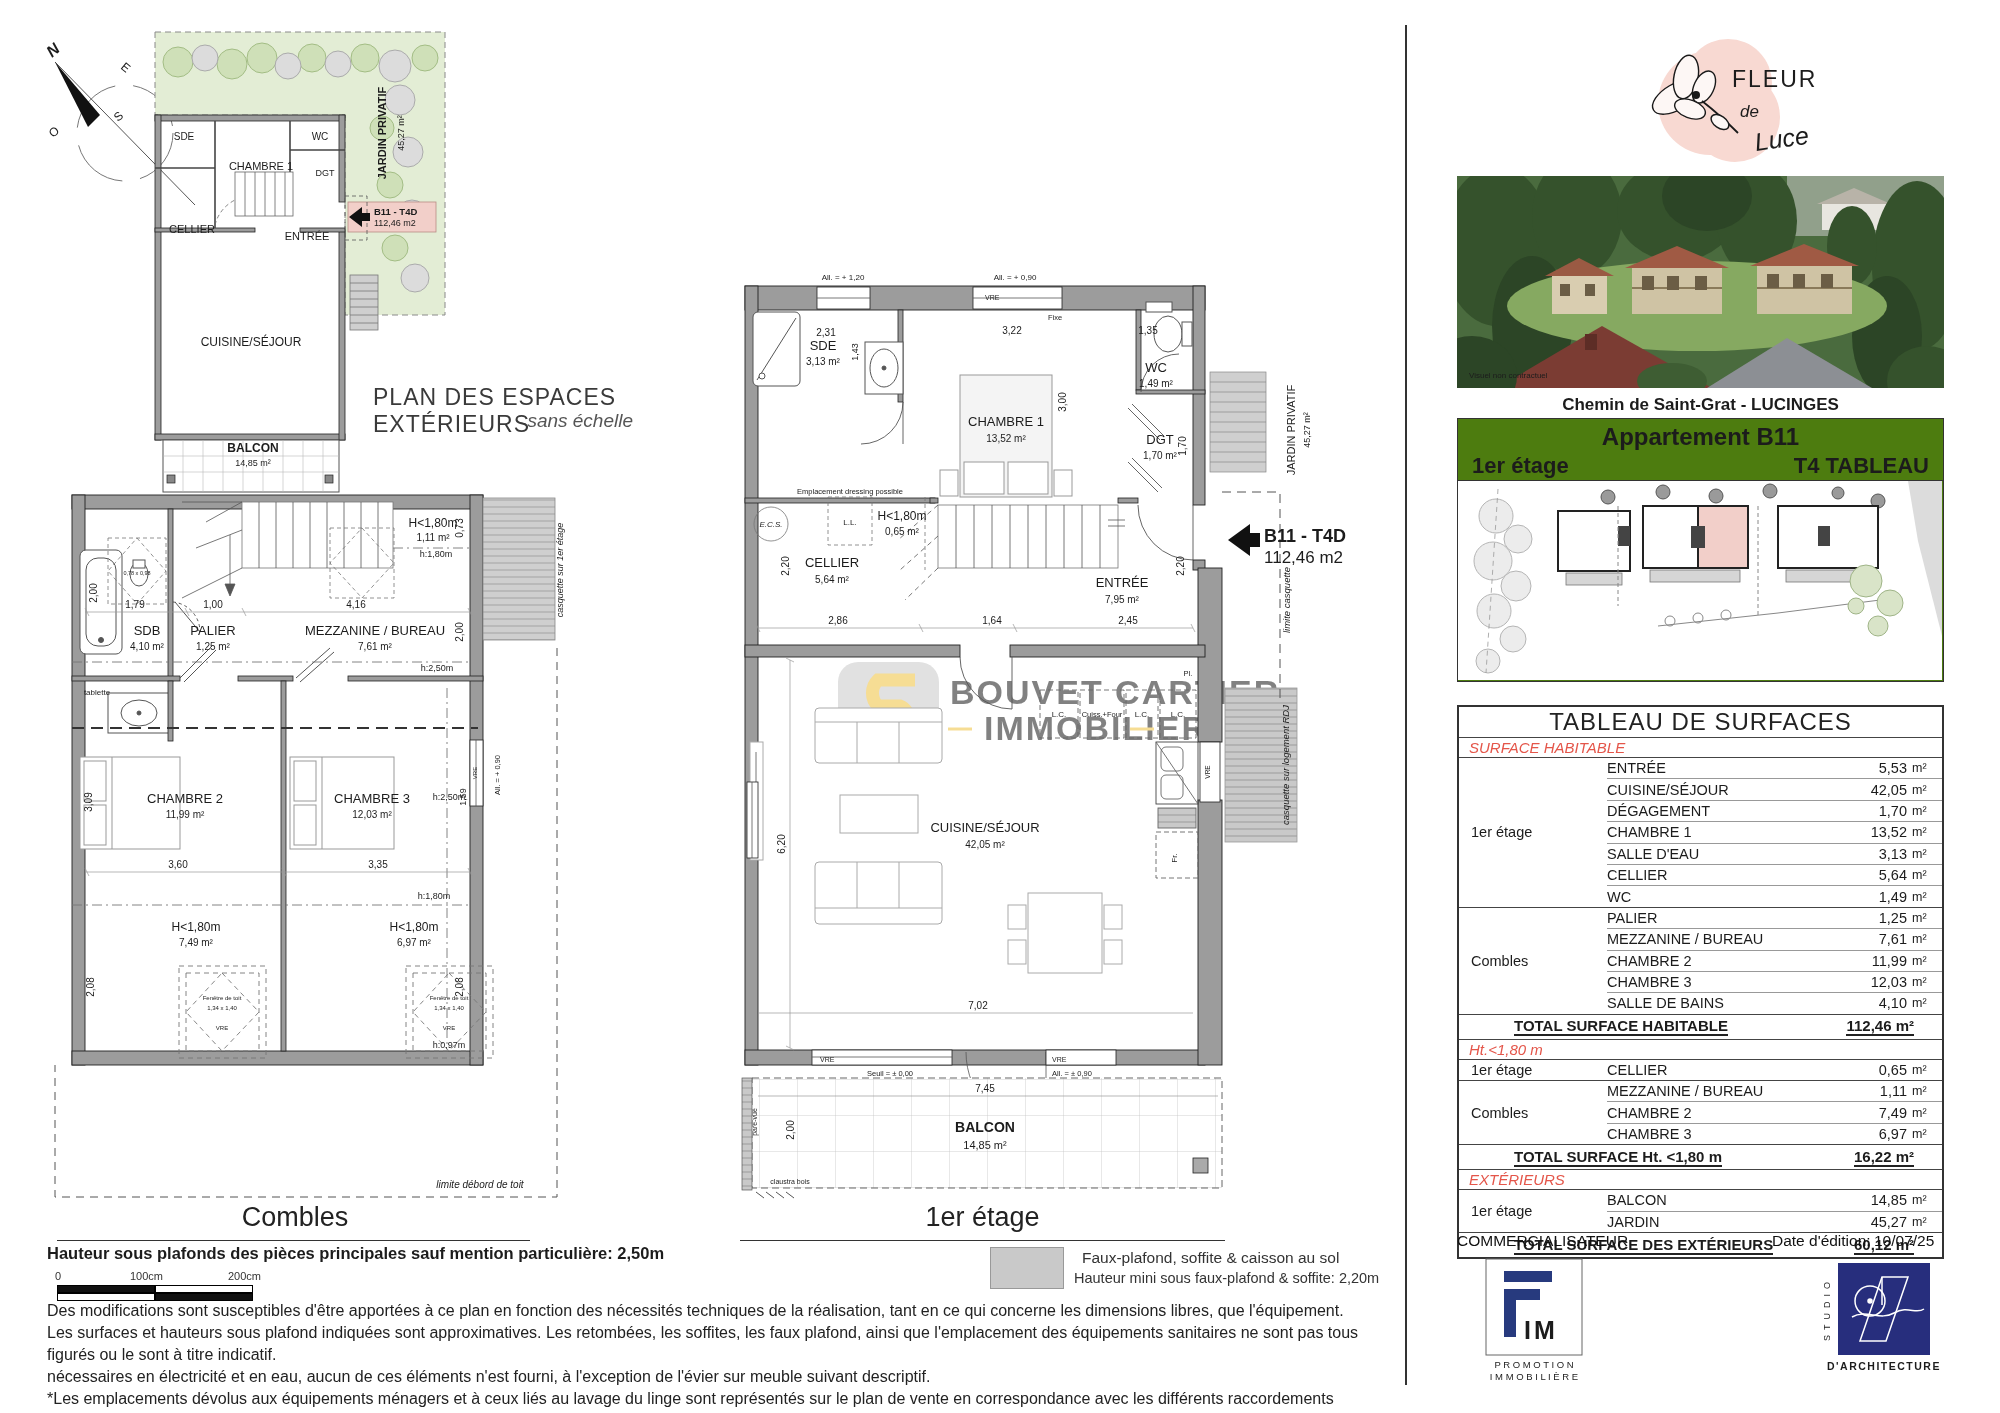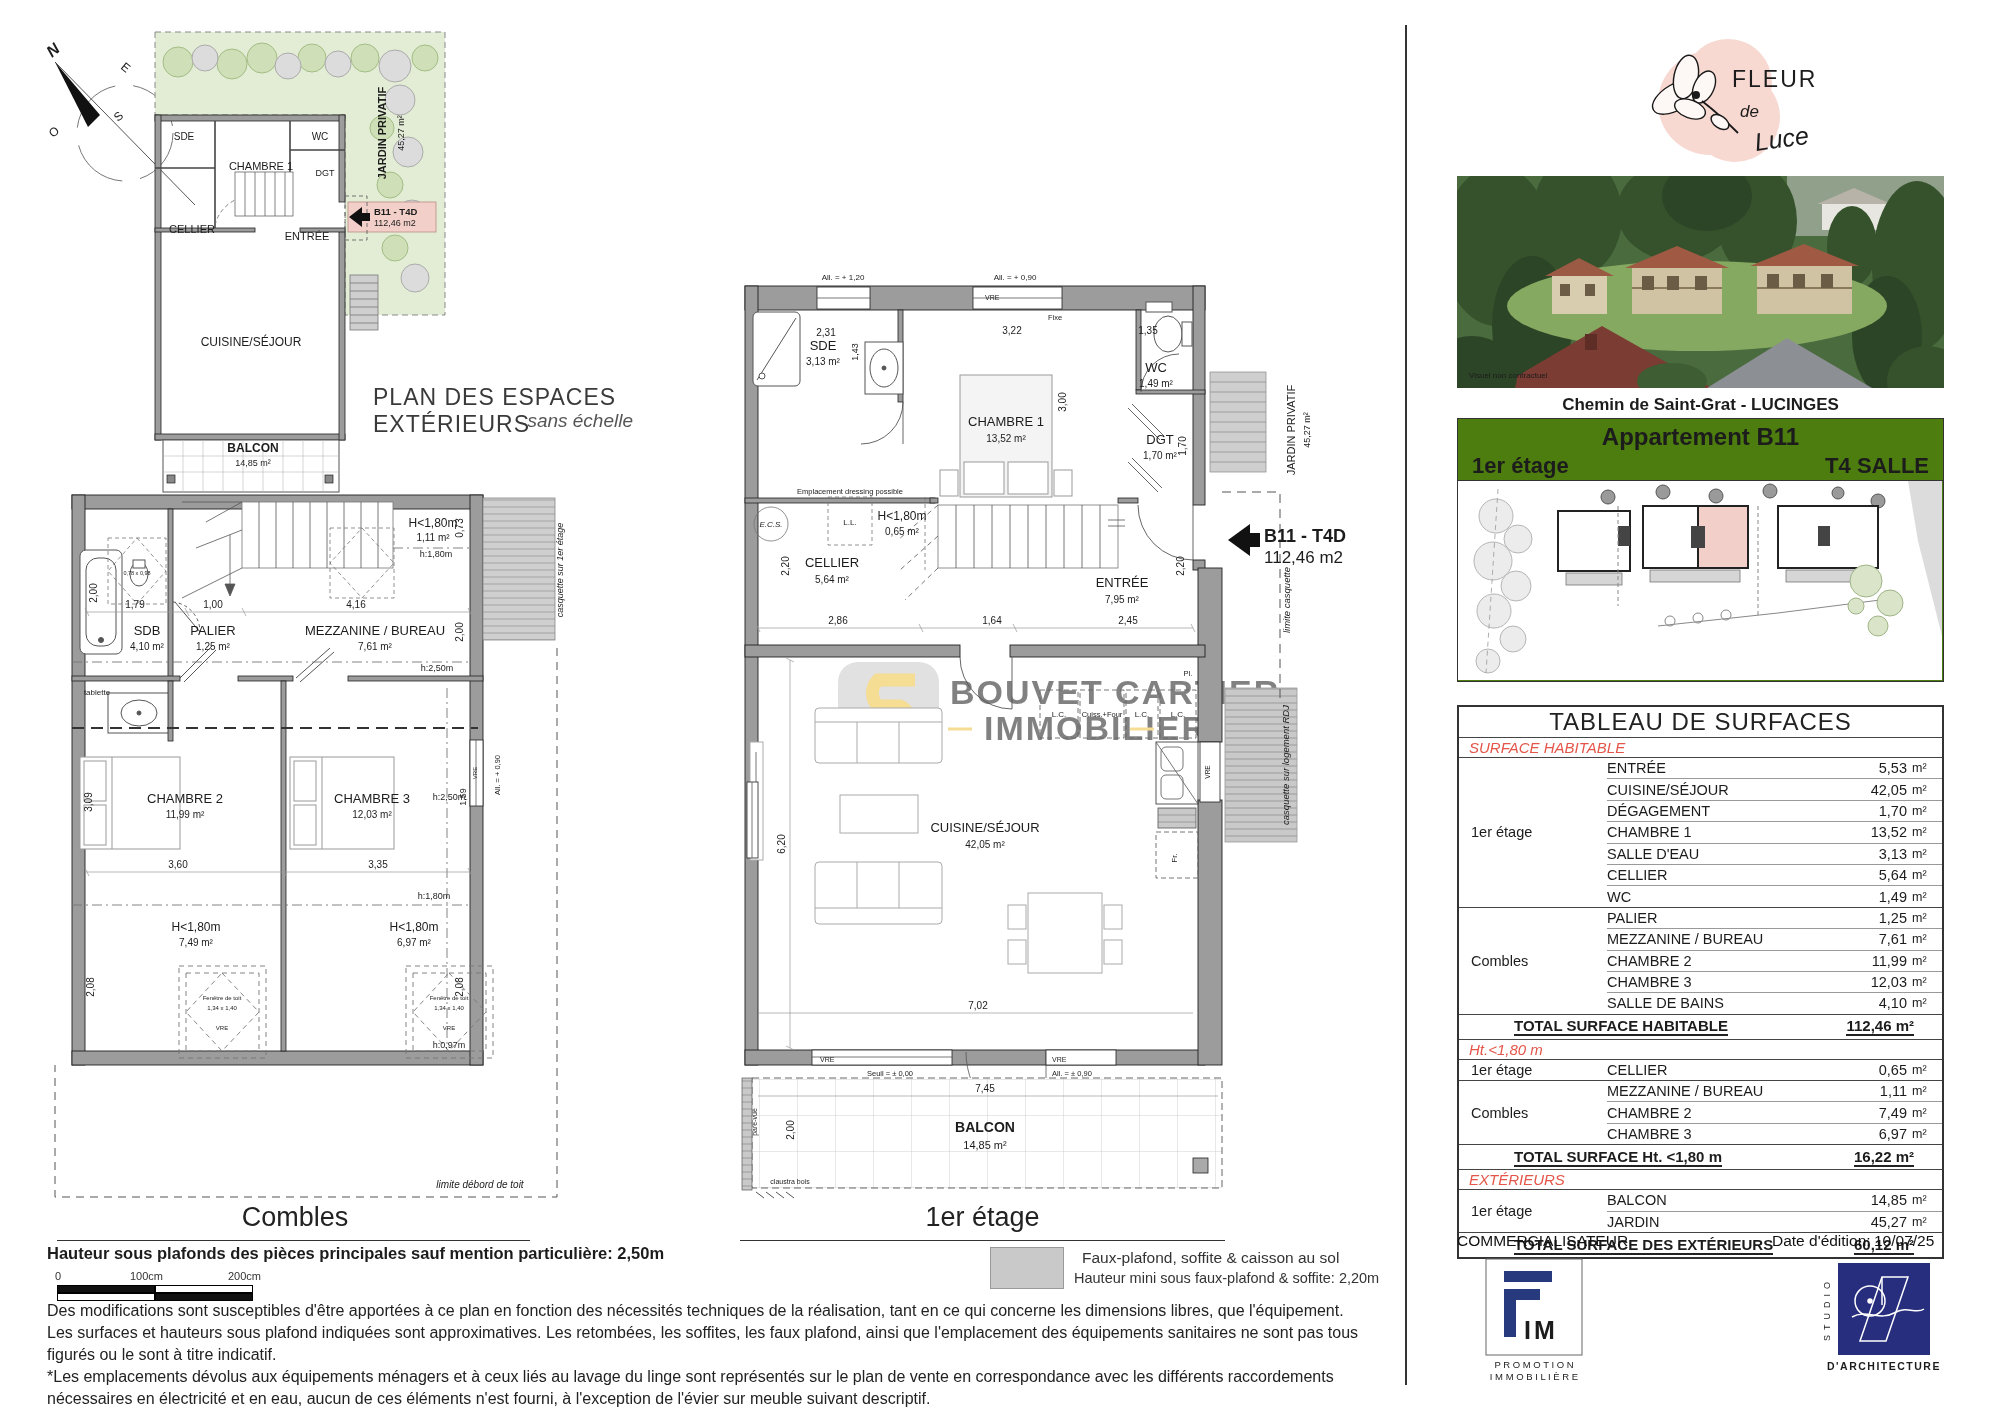--- a/index.html
+++ b/index.html
@@ -688,21 +688,21 @@
     <text x="12" y="202" font-size="8" fill="#e9e9e9">Visuel non contractuel</text>
   </svg>
 
   <div class="abs addr" style="left:1457px;top:395px;width:487px;">Chemin de Saint-Grat - LUCINGES</div>
 
   <div class="abs hdr-box" style="left:1457px;top:418px;width:487px;height:264px;">
     <div class="hdr-top">
       <div class="hdr-title">Appartement B11</div>
       <div class="hdr-row">
         <span>1er étage</span>
-        <span>T4 SALLE</span>
+        <span>T4 TABLEAU</span>
       </div>
     </div>
     <svg width="484" height="199" viewBox="0 0 484 199">
       <rect width="484" height="199" fill="#fff"></rect>
       <polygon points="450,0 484,0 484,155 460,60" fill="#dcdcdc"></polygon>
       <g stroke="#b5b5b5" fill="#ececec">
         <circle cx="38" cy="35" r="17"></circle>
           <circle cx="60" cy="58" r="14"></circle>
           <circle cx="35" cy="80" r="19"></circle>
         <circle cx="58" cy="105" r="15"></circle>
@@ -928,17 +928,17 @@
   <div class="abs bar" style="left:57px;top:1293px;width:98px;height:8px;background:#fff;"></div>
   <div class="abs bar" style="left:155px;top:1293px;width:98px;height:8px;background:#111;"></div>
 
   <div class="abs" style="left:990px;top:1247px;width:72px;height:40px;background:#c9c9c9;border:1px solid #999;"></div>
   <div class="abs legend-t1" style="left:1074px;top:1249px;margin-left:8px;">Faux-plafond, soffite &amp; caisson au sol</div>
   <div class="abs legend-t2" style="left:1074px;top:1270px;">Hauteur mini sous faux-plafond &amp; soffite: 2,20m</div>
 
   <div class="abs note-p" style="left:47px;top:1300px;">
     <div>Des modifications sont susceptibles d'être apportées à ce plan en fonction des nécessités techniques de la réalisation, tant en ce qui concerne les dimensions libres, que l'équipement.</div>
     <div>Les surfaces et hauteurs sous plafond indiquées sont approximatives. Les retombées, les soffites, les faux plafond, ainsi que l'emplacement des équipements sanitaires ne sont pas tous figurés ou le sont à titre indicatif.</div>
+    <div>nécessaires en électricité et en eau, aucun de ces éléments n'est fourni, à l'exception de l'évier sur meuble suivant descriptif.</div>
     <div>*Les emplacements dévolus aux équipements ménagers et à ceux liés au lavage du linge sont représentés sur le plan de vente en correspondance avec les différents raccordements</div>
-    <div>nécessaires en électricité et en eau, aucun de ces éléments n'est fourni, à l'exception de l'évier sur meuble suivant descriptif.</div>
   </div>
 
 </div>
 
 </body></html>

